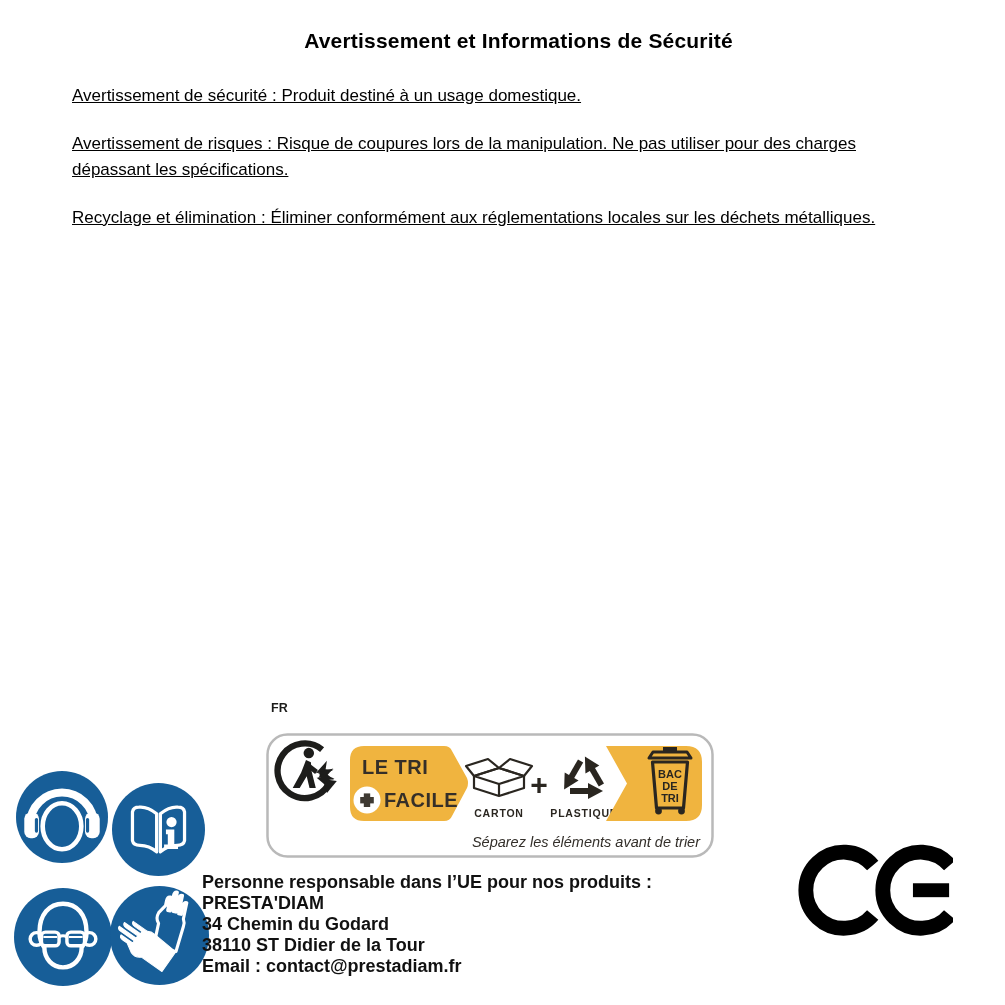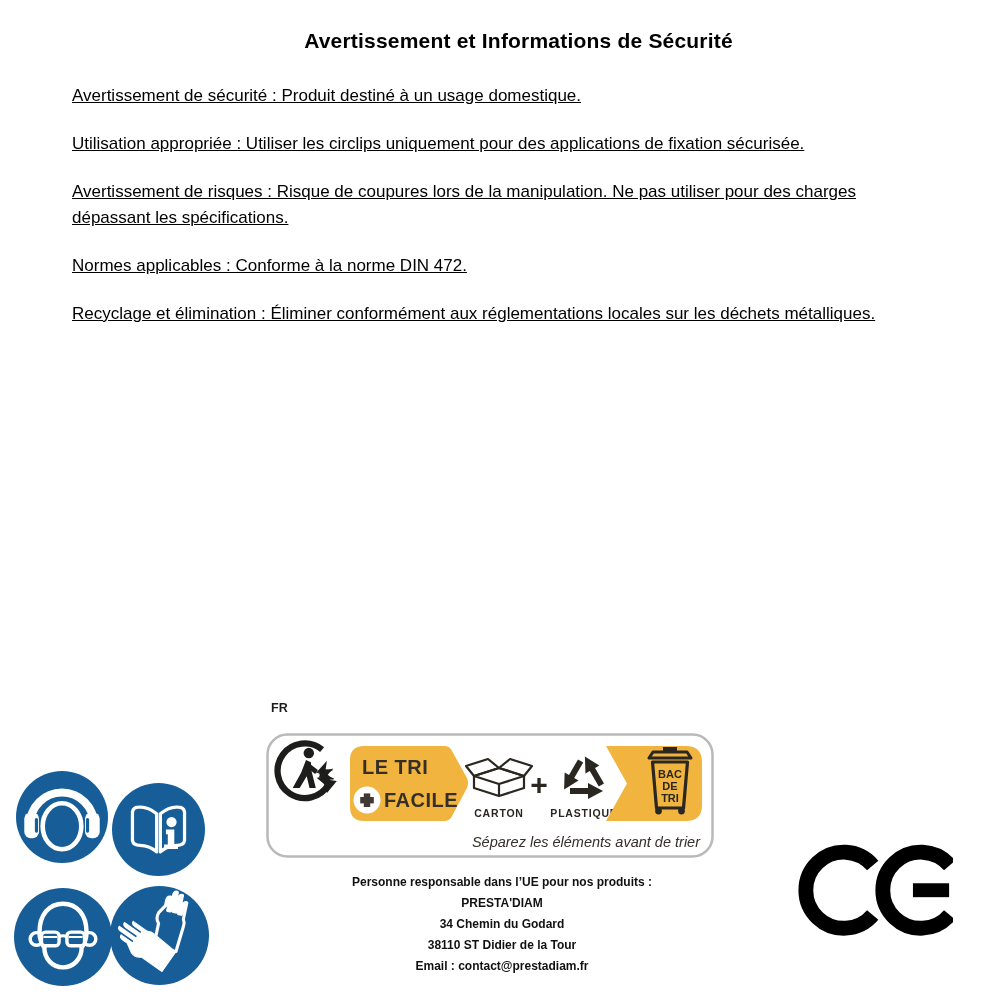--- a/index.html
+++ b/index.html
@@ -5,38 +5,36 @@
   html,body{margin:0;padding:0;background:#fff;}
   .page{position:relative;width:1005px;height:1005px;background:#fff;overflow:hidden;
         font-family:"Liberation Sans",sans-serif;color:#000;}
   .title{position:absolute;top:29px;left:0;width:1005px;text-align:center;
          font-size:21px;font-weight:bold;letter-spacing:.2px;margin-left:16px;}
   .body-text{position:absolute;top:83px;left:72px;width:856px;font-size:17px;line-height:26px;}
   .body-text p{margin:0 0 22px 0;text-decoration:underline;}
   .icon-box{position:absolute;}
   .tri-fr{position:absolute;left:271px;top:701px;font-size:12.5px;font-weight:bold;color:#1d1d1b;}
   .tri-label{position:absolute;left:266px;top:733px;}
-  .contact{position:absolute;left:202px;top:872px;width:600px;text-align:center;
-           font-size:12px;font-weight:bold;line-height:21px;color:#111;}
+  .contact{position:absolute;left:202px;top:872px;width:600px;text-align:left;
+           font-size:18px;font-weight:bold;line-height:21px;color:#111;}
   .contact div{white-space:nowrap;}
   .ce{position:absolute;left:795px;top:842px;}
   svg text{font-family:"Liberation Sans",sans-serif;}
 </style>
 </head>
 <body>
 
 <div class="page">
 
   <div class="title">Avertissement et Informations de Sécurité</div>
 
   <div class="body-text">
     <p>Avertissement de sécurité : Produit destiné à un usage domestique.</p>
-    <p>Utilisation appropriée : Utiliser les circlips uniquement pour des applications de fixation sécurisée.</p>
     <p>Avertissement de risques : Risque de coupures lors de la manipulation. Ne pas utiliser pour des charges dépassant les spécifications.</p>
-    <p>Normes applicables : Conforme à la norme DIN 472.</p>
     <p>Recyclage et élimination : Éliminer conformément aux réglementations locales sur les déchets métalliques.</p>
   </div>
 
   <div class="icon-box" style="left:16px;top:771px;">
     <svg width="92" height="92" viewBox="0 0 100 100">
       <circle cx="50" cy="50" r="50" fill="#175E98"></circle>
       <path d="M16,58 A34,34 0 0 1 84,58" stroke="#fff" stroke-width="10" fill="none"></path>
       <path d="M21,58 A29,29 0 0 1 79,58" stroke="#175E98" stroke-width="2.5" fill="none"></path>
       <ellipse cx="50" cy="60" rx="21" ry="25" fill="#175E98" stroke="#fff" stroke-width="5"></ellipse>
       <rect x="9" y="45" width="16" height="28" rx="7" fill="#fff"></rect>

